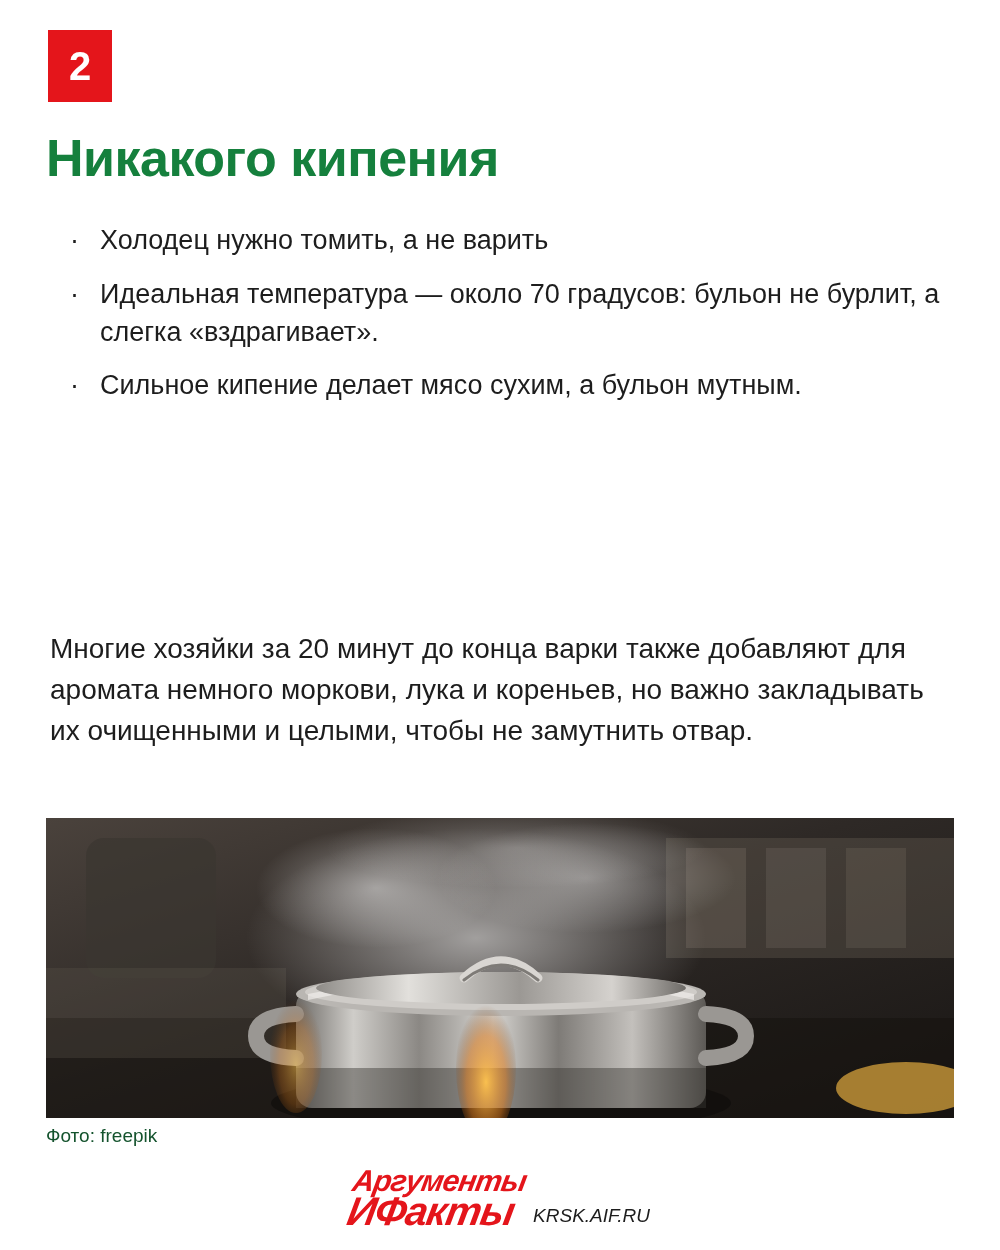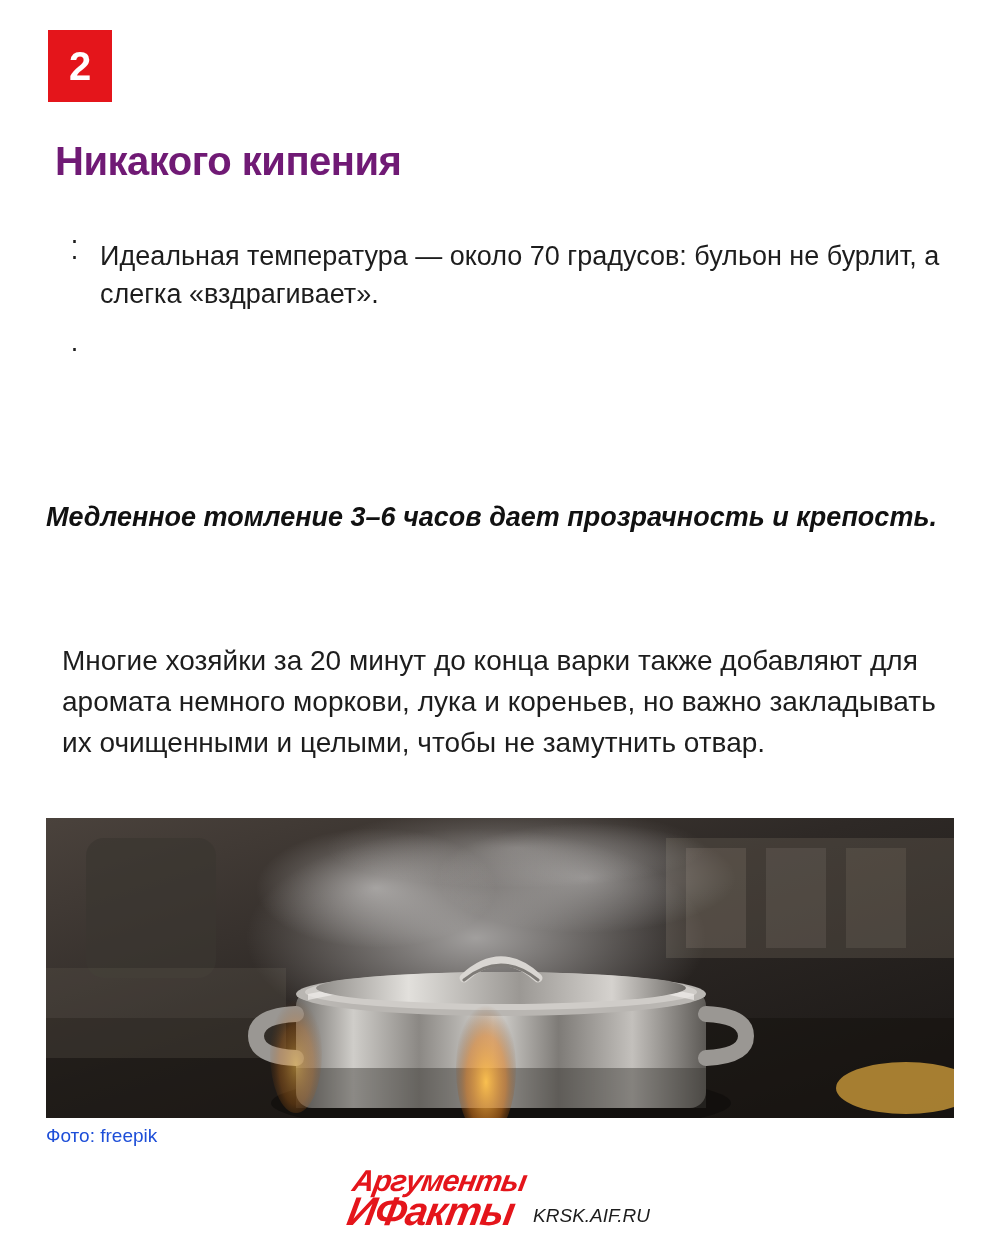--- a/index.html
+++ b/index.html
@@ -37,25 +37,25 @@
     color: #ffffff;
     font-size: 40px;
     font-weight: bold;
     line-height: 1;
   }
   
   .headline {
     position: absolute;
     left: 46px;
     top: 130px;
-    font-size: 40px;
+    font-size: 52px;
     font-weight: bold;
     letter-spacing: -0.5px;
-    color: #701a75;
-    margin: 9px;
+    color: #15803d;
+    margin: 0;
     line-height: 1.1;
   }
   
   .bullets {
     position: absolute;
     left: 62px;
     top: 222px;
     width: 880px;
     margin: 0;
     padding: 0;
@@ -89,21 +89,21 @@
     font-style: italic;
     line-height: 1.42;
     color: #111111;
   }
   
   .body-text {
     position: absolute;
     left: 46px;
     top: 625px;
     width: 910px;
-    margin: 16px;
+    margin: 4px;
     font-size: 28px;
     line-height: 1.46;
     color: #1d1d1d;
   }
   
   .photo {
     position: absolute;
     left: 46px;
     top: 818px;
     width: 908px;
@@ -114,21 +114,21 @@
   .photo svg {
     display: block;
     width: 908px;
     height: 300px;
   }
   .photo-credit {
     position: absolute;
     left: 46px;
     top: 1125px;
     font-size: 19px;
-    color: #1d4ed8;
+    color: #14532d;
   }
   
   .footer {
     position: absolute;
     left: 0;
     right: 0;
     top: 1168px;
     display: flex;
     align-items: flex-end;
     justify-content: center;
@@ -163,31 +163,32 @@
 
   <div class="badge">
     <span class="badge-num">2</span>
   </div>
 
   <h1 class="headline">Никакого кипения</h1>
 
   <ul class="bullets">
     <li>
       <span class="dot">·</span>
+      <span>Холодец нужно томить, а не варить</span>
     </li>
     <li>
       <span class="dot">·</span>
       <span>Идеальная температура — около 70 градусов: бульон не бурлит, а слегка «вздрагивает».</span>
     </li>
     <li>
       <span class="dot">·</span>
+      <span>Сильное кипение делает мясо сухим, а бульон мутным.</span>
     </li>
   </ul>
 
-  <p class="emphasis">Медленное томление 3–6 часов дает прозрачность и крепость.</p>
 
   <p class="body-text">Многие хозяйки за 20 минут до конца варки также добавляют для аромата немного моркови, лука и кореньев, но важно закладывать их очищенными и целыми, чтобы не замутнить отвар.</p>
 
   <div class="photo">
     <svg viewBox="0 0 908 300" preserveAspectRatio="xMidYMid slice">
       <defs>
         <linearGradient id="bg" x1="0" y1="0" x2="1" y2="1">
           <stop offset="0%" stop-color="#4a423c"></stop>
           <stop offset="45%" stop-color="#2e2926"></stop>
           <stop offset="100%" stop-color="#191614"></stop>

